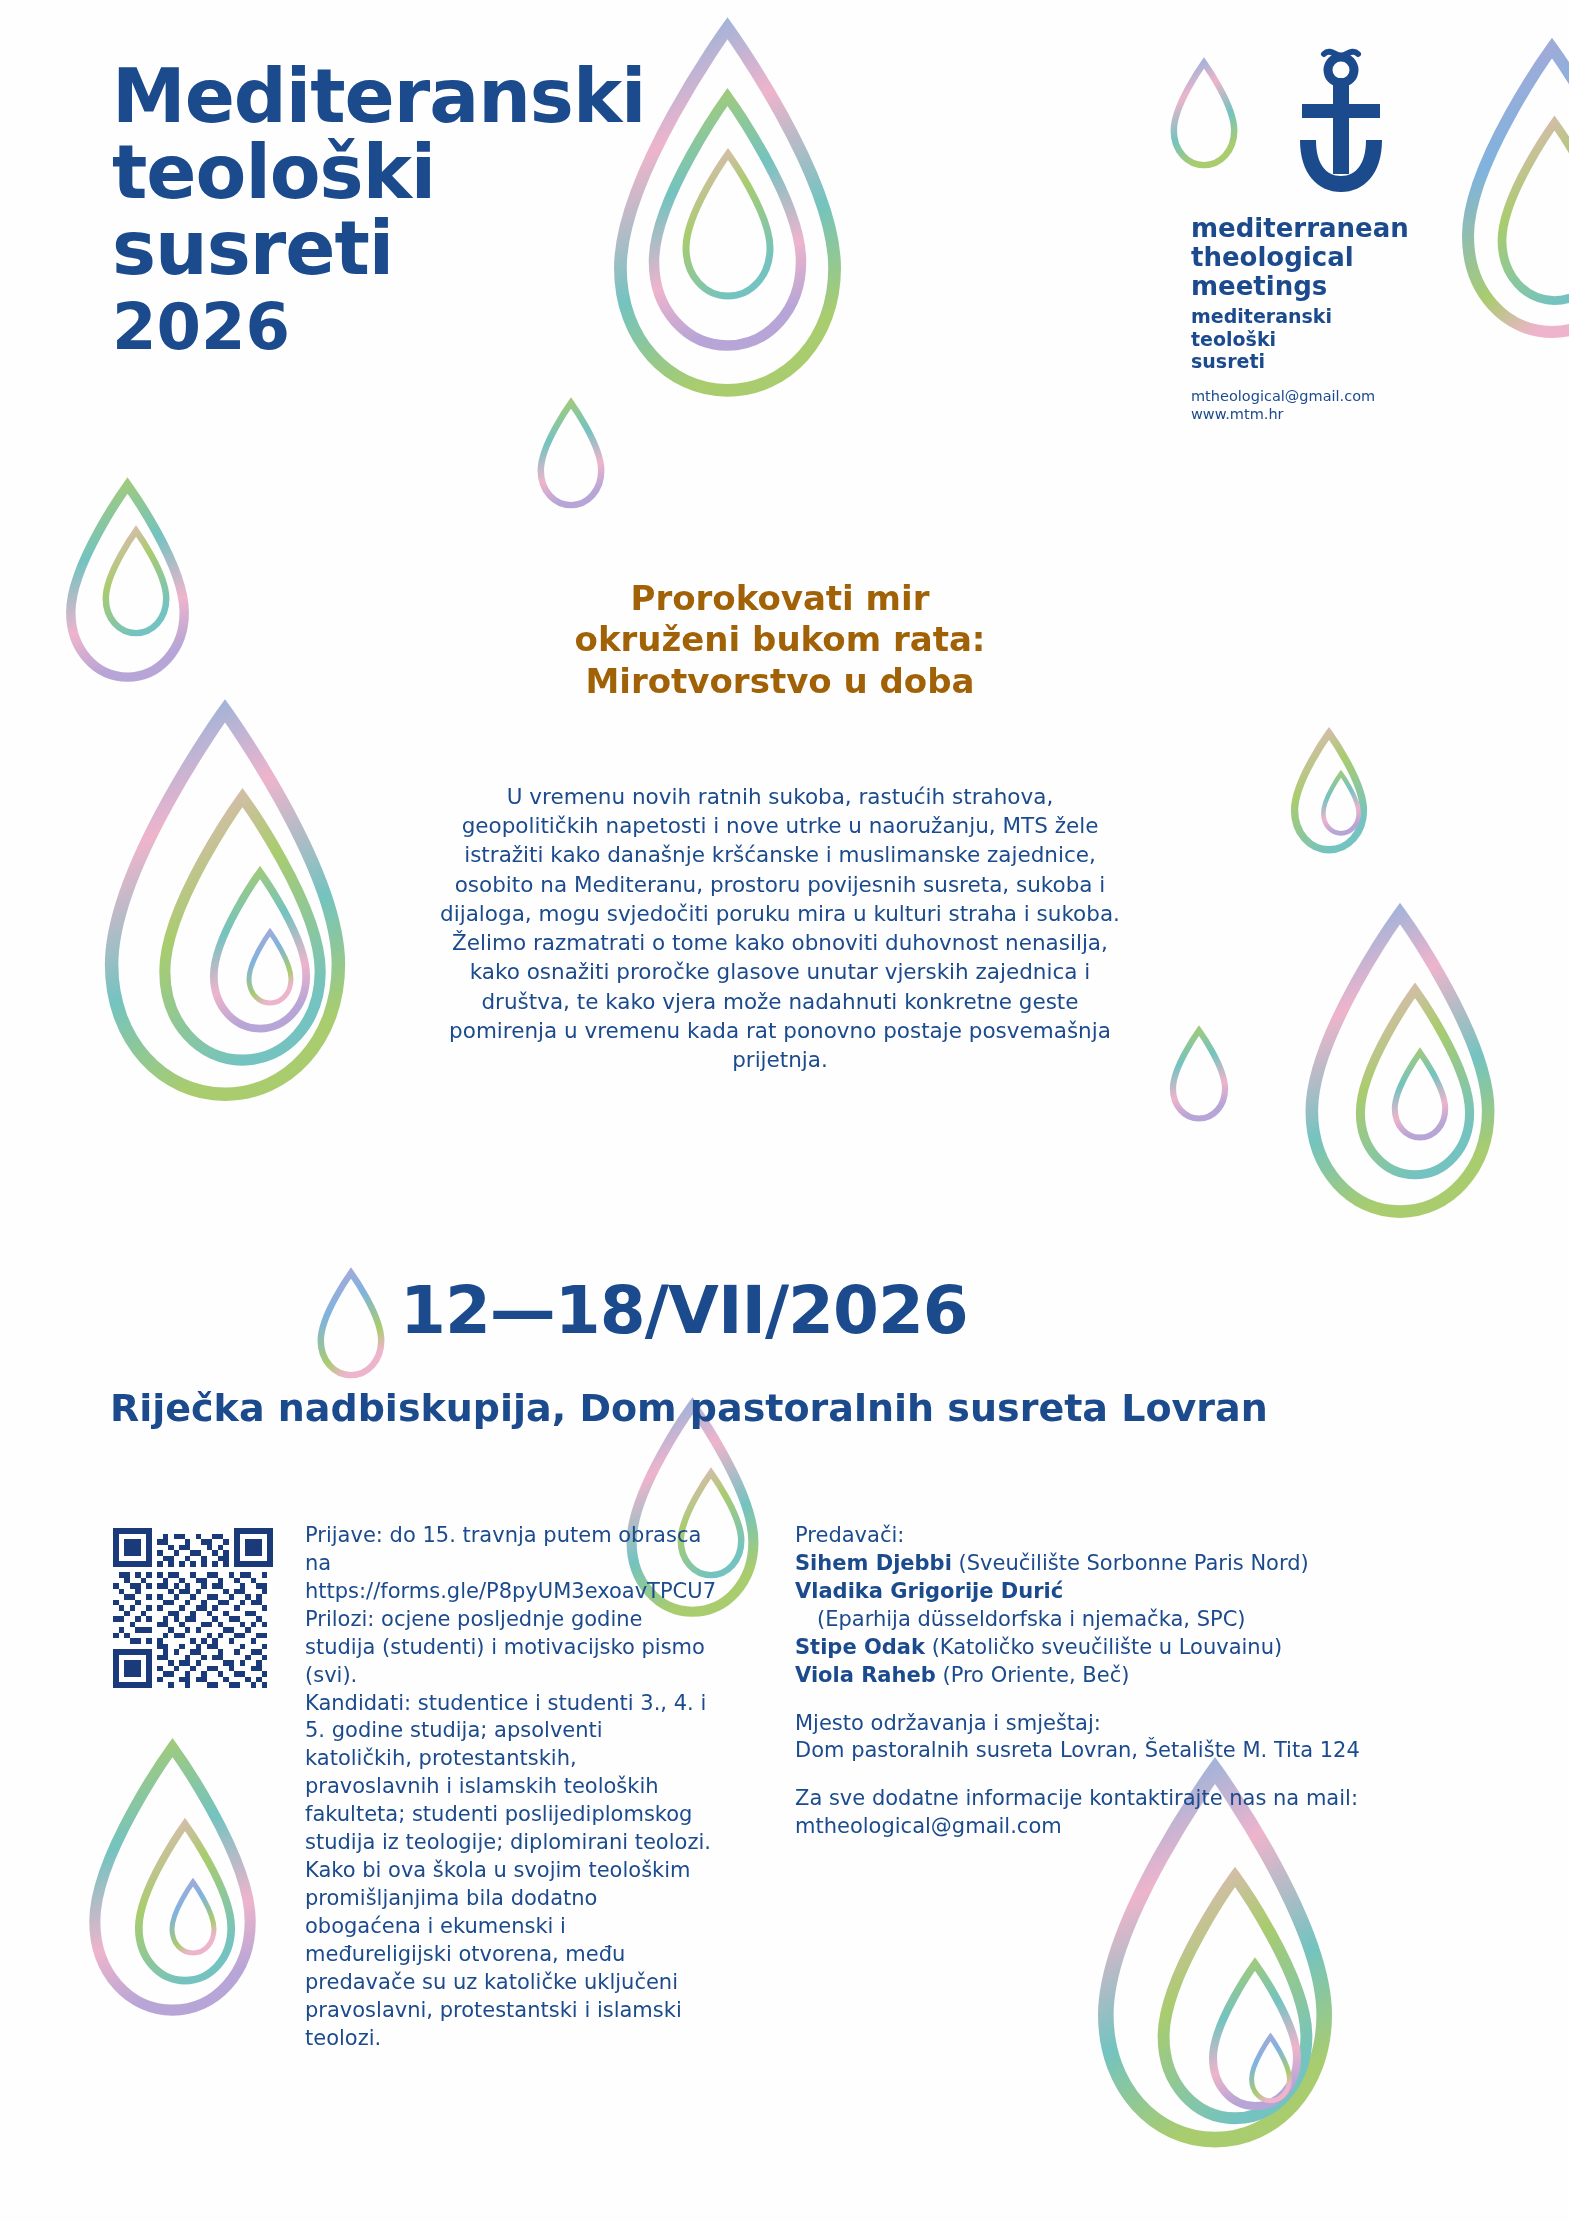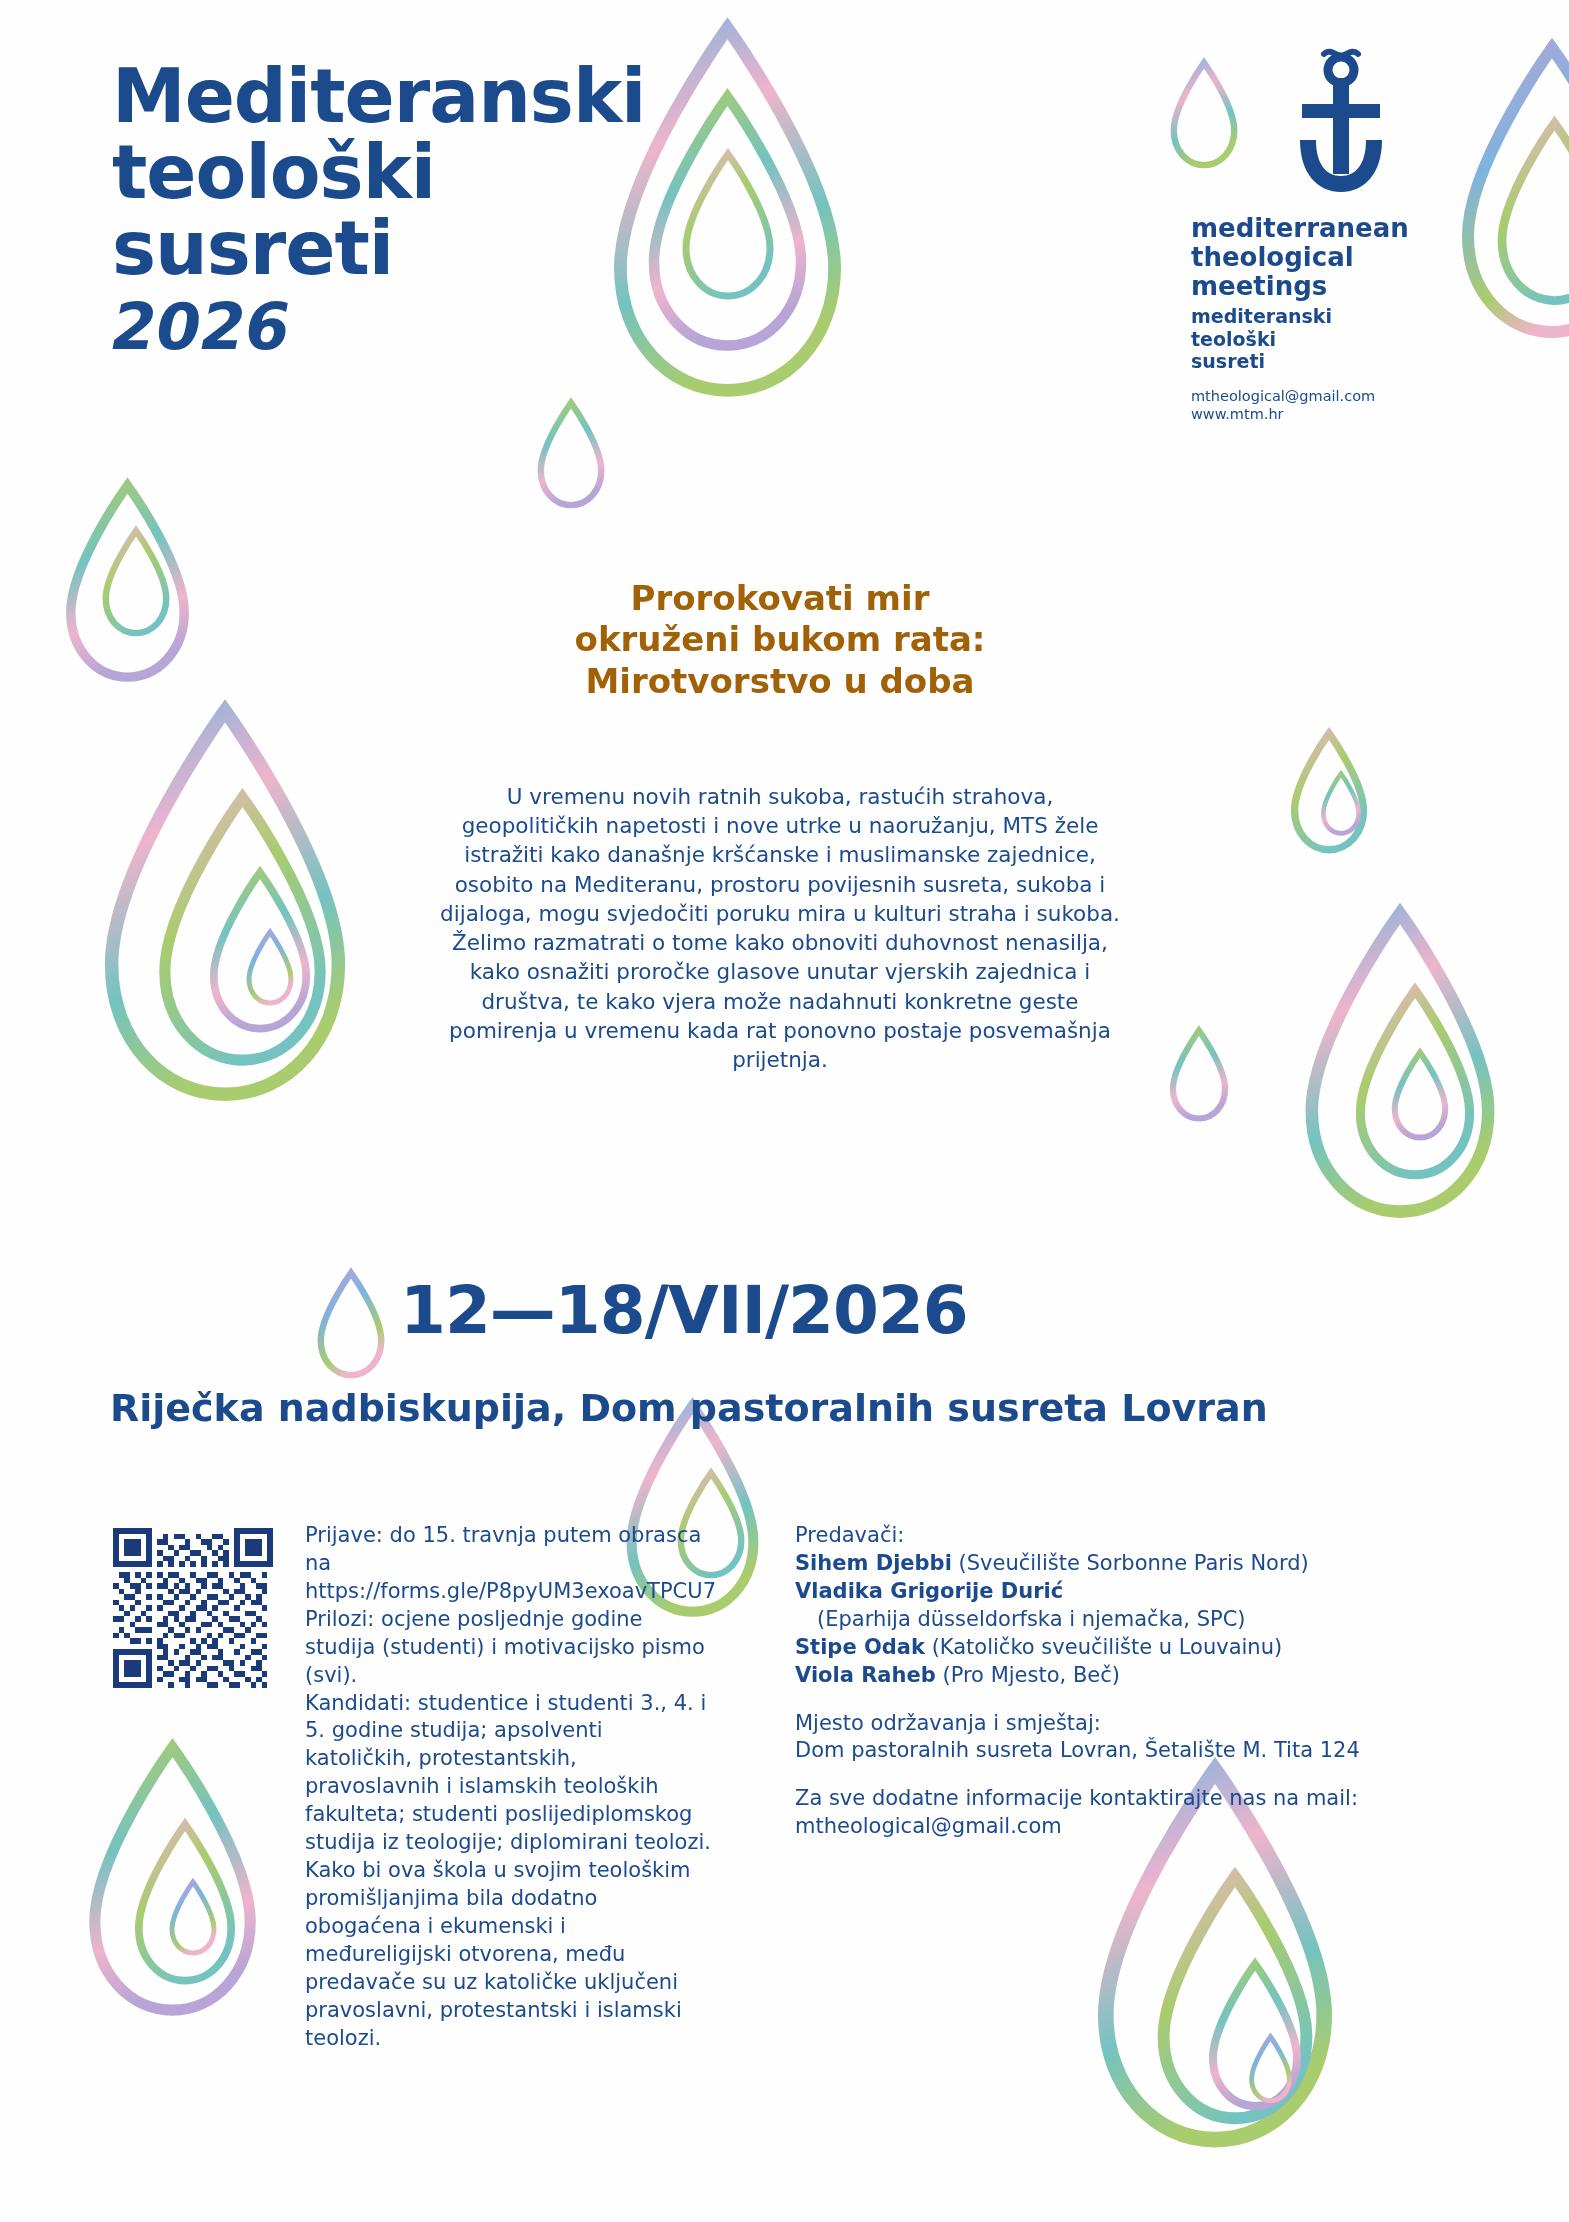--- a/index.html
+++ b/index.html
@@ -43,21 +43,20 @@
     letter-spacing: -1px;
     color: #1b4a8d;
     white-space: nowrap;
   }
   .title-year {
     font-weight: 700;
     font-size: 64px;
     line-height: 1.15;
     color: #1b4a8d;
     margin-top: 4px;
-    font-style: italic;
   }
 
   
   .logo-block {
     position: absolute;
     right: 78px;
     top: 48px;
     width: 300px;
     text-align: left;
   }
@@ -588,21 +587,21 @@
       <div><span class="indent">(Eparhija düsseldorfska i njemačka, SPC)</span></div>
     </div>
 
     <div>
       <span class="b">Stipe Odak</span>
       <span>(Katoličko sveučilište u Louvainu)</span>
     </div>
 
     <div>
       <span class="b">Viola Raheb</span>
-      <span>(Pro Mjesto, Beč)</span>
+      <span>(Pro Oriente, Beč)</span>
     </div>
 
     <div class="gap"></div>
 
     <div>Mjesto održavanja i smještaj:</div>
     <div>Dom pastoralnih susreta Lovran, Šetalište M. Tita 124</div>
 
     <div class="gap"></div>
 
     <div>Za sve dodatne informacije kontaktirajte nas na mail:</div>

